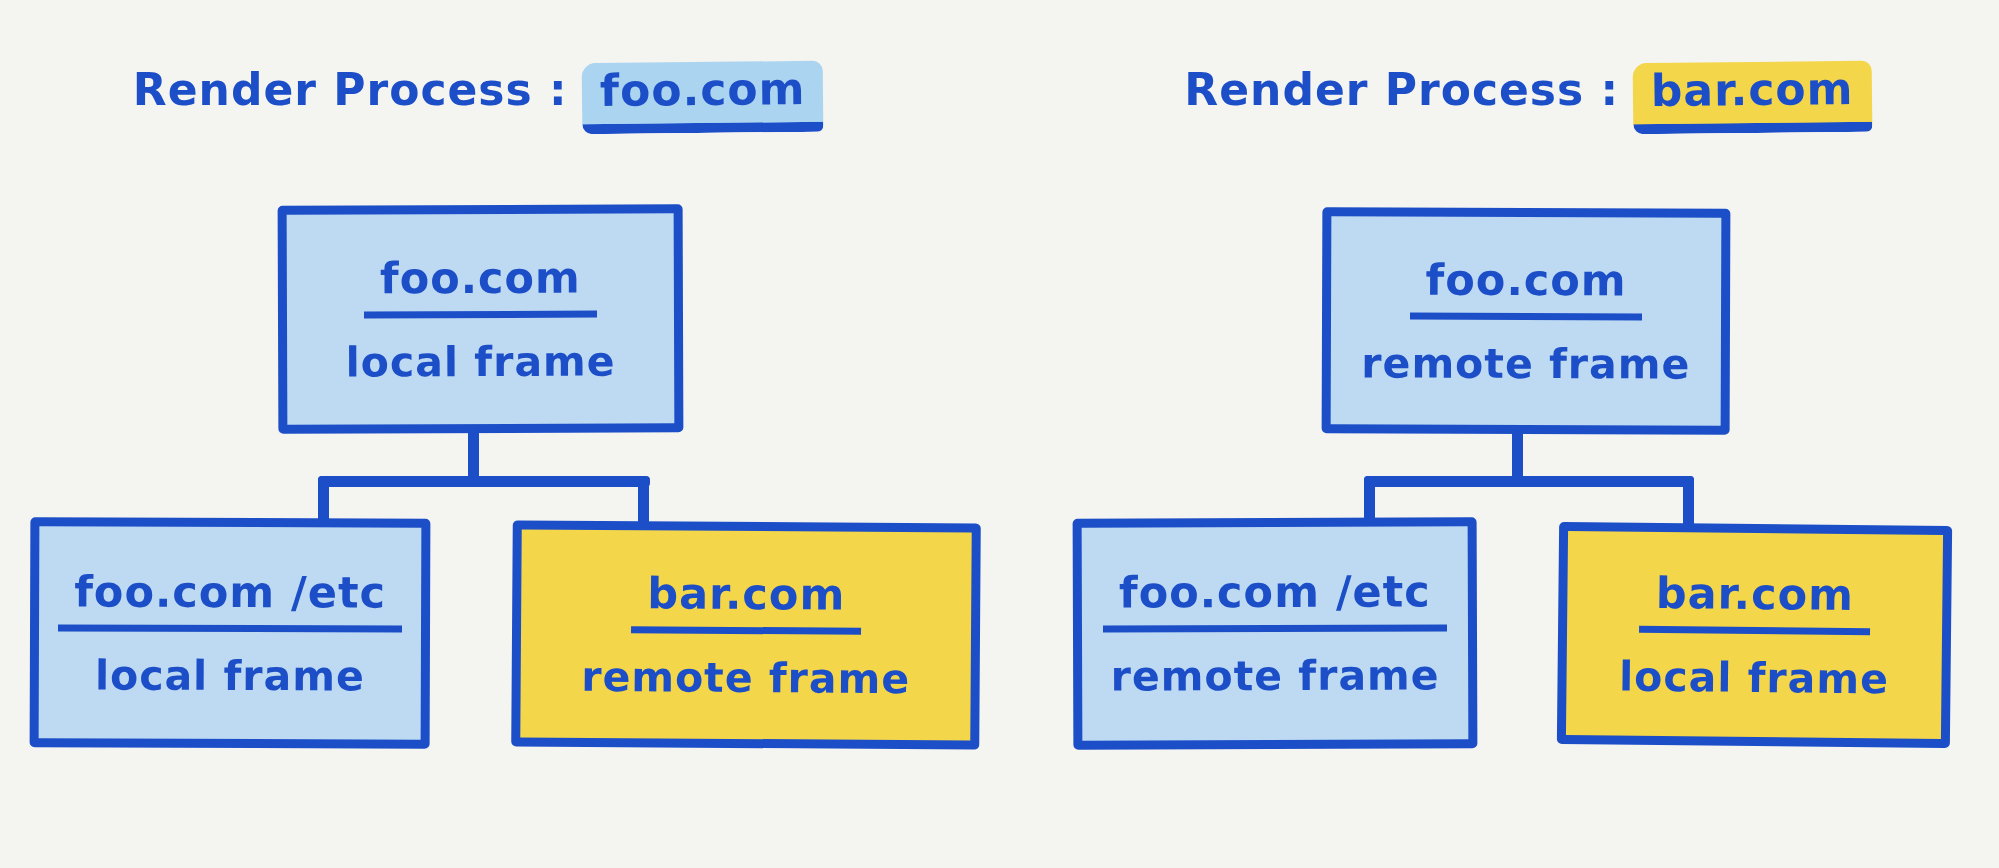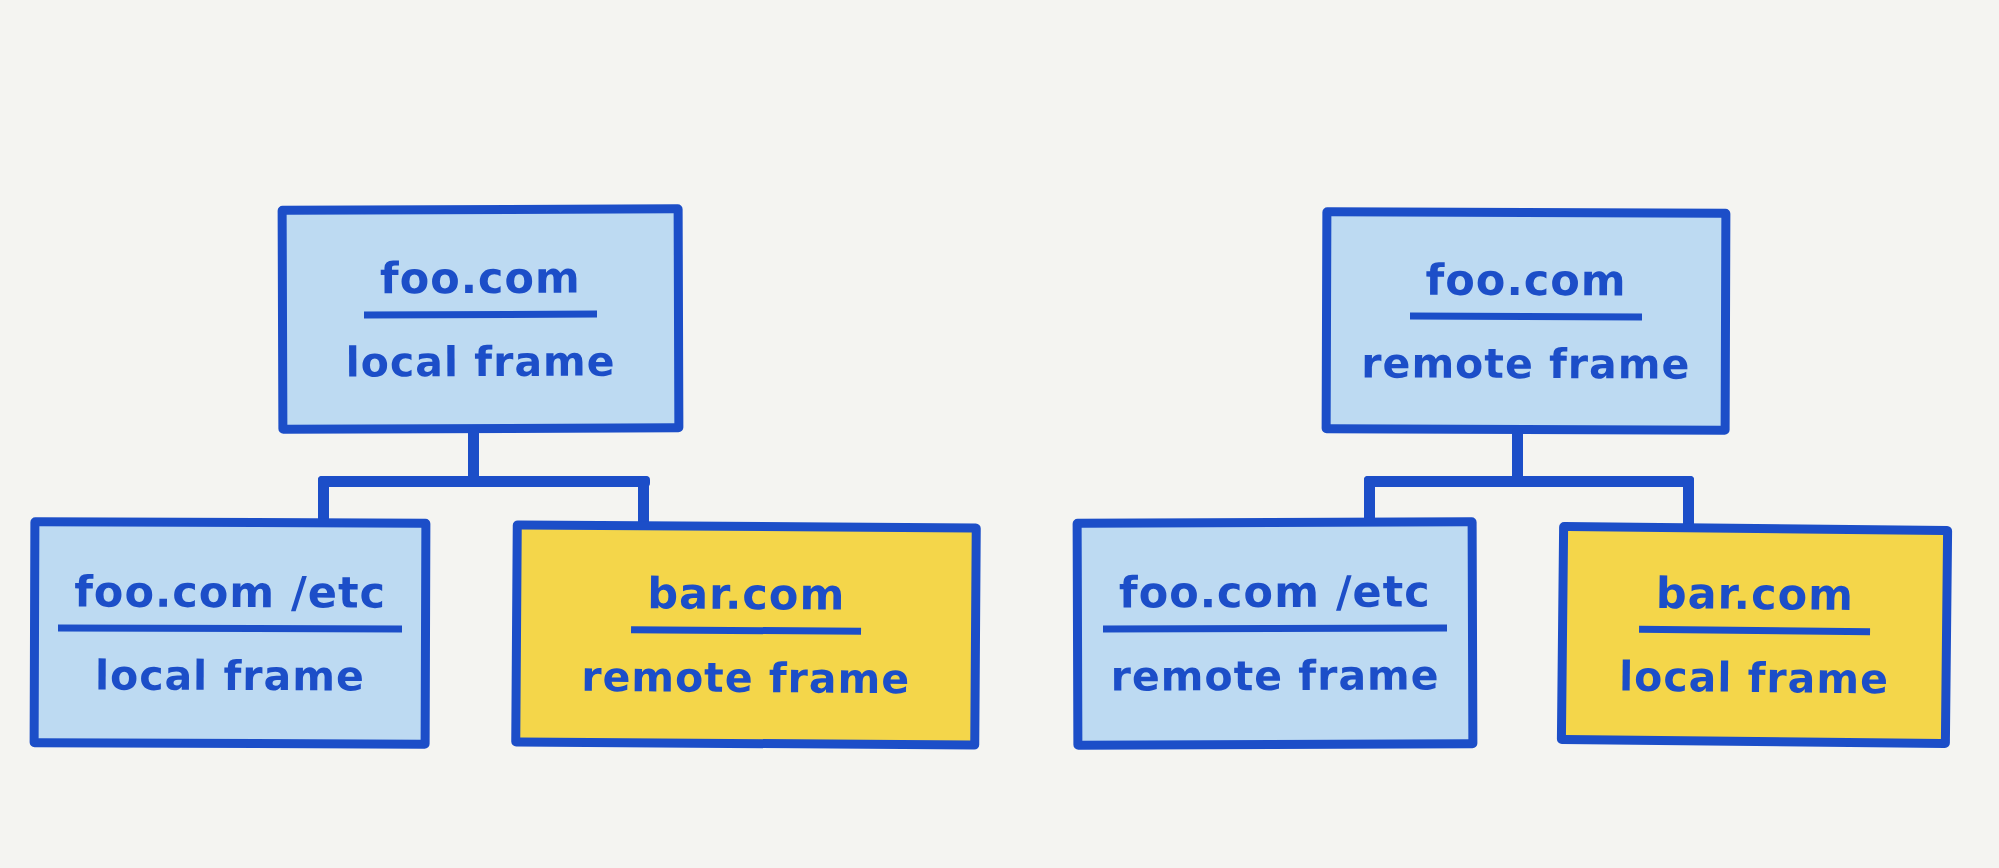--- a/index.html
+++ b/index.html
@@ -72,20 +72,23 @@
     position: absolute;
     background: var(--ink);
     border-radius: 4px;
   }
 </style>
 </head>
 <body>
 
 <div class="canvas">
 
+  <div class="title" style="left:118px; top:62px;">
+    <span>Render Process :</span><span class="hl blue">foo.com</span>
+  </div>
 
   <div class="node blue" style="left:278px; top:205px; width:405px; height:228px; transform:rotate(-0.2deg);">
     <span class="domain">foo.com</span>
     <span class="frame">local frame</span>
   </div>
 
   <div class="conn" style="left:468px; top:428px; width:11px; height:58px;"></div>
   <div class="conn" style="left:318px; top:476px; width:332px; height:11px;"></div>
   <div class="conn" style="left:318px; top:476px; width:11px; height:48px;"></div>
   <div class="conn" style="left:638px; top:476px; width:11px; height:52px;"></div>
@@ -93,20 +96,23 @@
   <div class="node blue" style="left:30px; top:518px; width:400px; height:230px; transform:rotate(0.2deg);">
     <span class="domain">foo.com /etc</span>
     <span class="frame">local frame</span>
   </div>
 
   <div class="node yellow" style="left:512px; top:522px; width:468px; height:226px; transform:rotate(0.4deg);">
     <span class="domain">bar.com</span>
     <span class="frame">remote frame</span>
   </div>
 
+  <div class="title" style="left:1168px; top:62px;">
+    <span>Render Process :</span><span class="hl yellow">bar.com</span>
+  </div>
 
   <div class="node blue" style="left:1322px; top:208px; width:408px; height:226px; transform:rotate(0.2deg);">
     <span class="domain">foo.com</span>
     <span class="frame">remote frame</span>
   </div>
 
   <div class="conn" style="left:1512px; top:428px; width:11px; height:58px;"></div>
   <div class="conn" style="left:1364px; top:476px; width:330px; height:11px;"></div>
   <div class="conn" style="left:1364px; top:476px; width:11px; height:48px;"></div>
   <div class="conn" style="left:1683px; top:476px; width:11px; height:54px;"></div>

